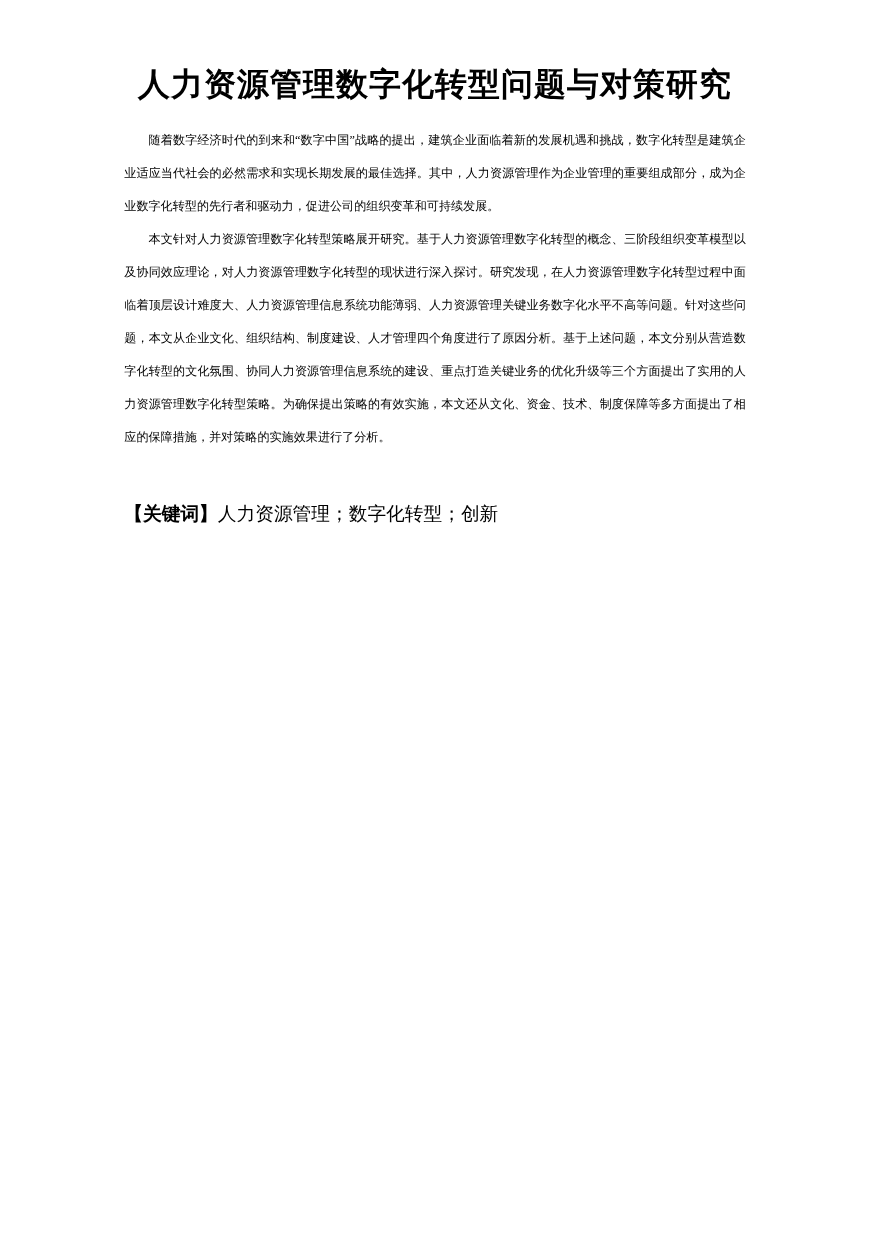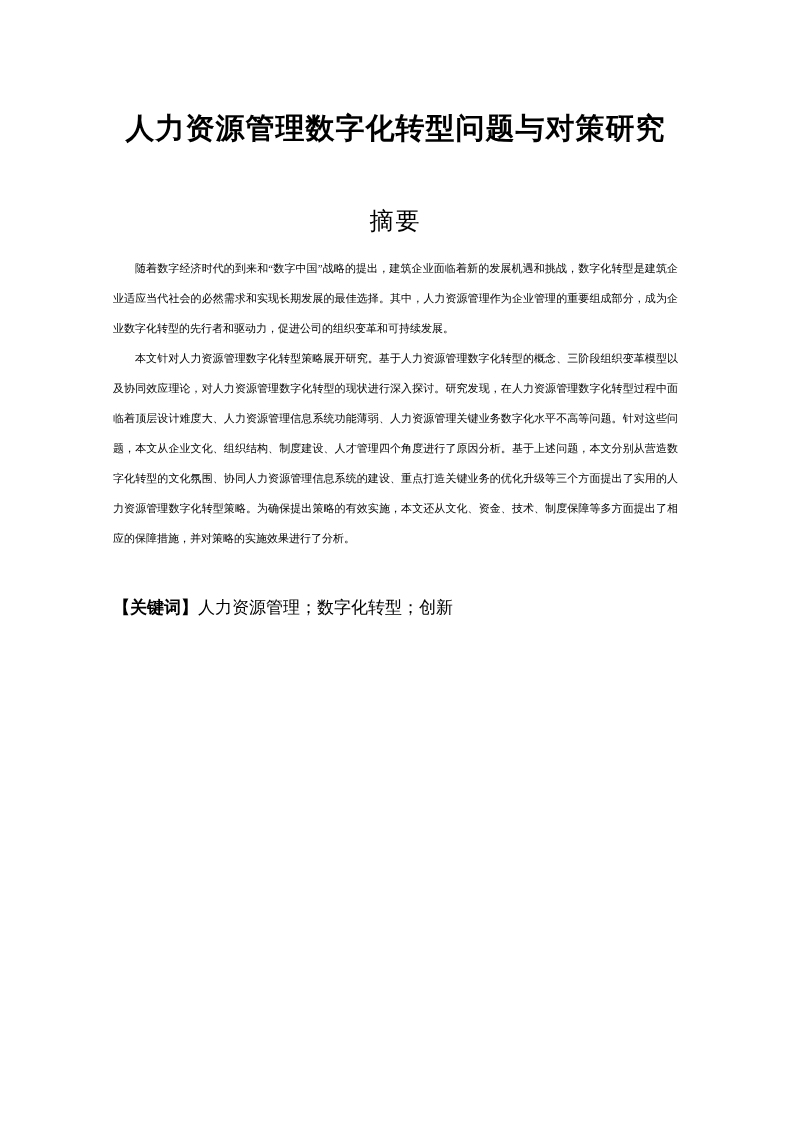--- a/index.html
+++ b/index.html
@@ -4,24 +4,24 @@
 <style>
   html, body {
     margin: 0;
     padding: 0;
     background: #ffffff;
   }
   .page {
     position: relative;
     width: 793px;
     height: 798px;
-    margin: 12px auto;
+    margin: 0 auto;
     background: #ffffff;
     box-sizing: border-box;
-    padding: 96px 115px 0 113px;
+    padding: 57px 115px 0 113px;
     color: #000000;
     font-family: "Liberation Serif", "DejaVu Serif", serif;
     overflow: hidden;
   }
   .doc-title {
     margin: 0;
     text-align: center;
     font-family: "Liberation Sans", "DejaVu Sans", sans-serif;
     font-weight: bold;
     font-size: 29px;
@@ -66,21 +66,20 @@
     font-weight: normal;
   }
 </style>
 </head>
 <body>
 
 <div class="page">
 
   <h1 class="doc-title">人力资源管理数字化转型问题与对策研究</h1>
 
-  <h2 class="abstract-heading">摘要</h2>
 
   <div class="abstract-body">
     <p>随着数字经济时代的到来和“数字中国”战略的提出，建筑企业面临着新的发展机遇和挑战，数字化转型是建筑企业适应当代社会的必然需求和实现长期发展的最佳选择。其中，人力资源管理作为企业管理的重要组成部分，成为企业数字化转型的先行者和驱动力，促进公司的组织变革和可持续发展。</p>
     <p>本文针对人力资源管理数字化转型策略展开研究。基于人力资源管理数字化转型的概念、三阶段组织变革模型以及协同效应理论，对人力资源管理数字化转型的现状进行深入探讨。研究发现，在人力资源管理数字化转型过程中面临着顶层设计难度大、人力资源管理信息系统功能薄弱、人力资源管理关键业务数字化水平不高等问题。针对这些问题，本文从企业文化、组织结构、制度建设、人才管理四个角度进行了原因分析。基于上述问题，本文分别从营造数字化转型的文化氛围、协同人力资源管理信息系统的建设、重点打造关键业务的优化升级等三个方面提出了实用的人力资源管理数字化转型策略。为确保提出策略的有效实施，本文还从文化、资金、技术、制度保障等多方面提出了相应的保障措施，并对策略的实施效果进行了分析。</p>
   </div>
 
   <div class="keywords-line">
     <span class="keywords-label">【关键词】</span><span class="keywords-text">人力资源管理；数字化转型；创新</span>
   </div>
 

